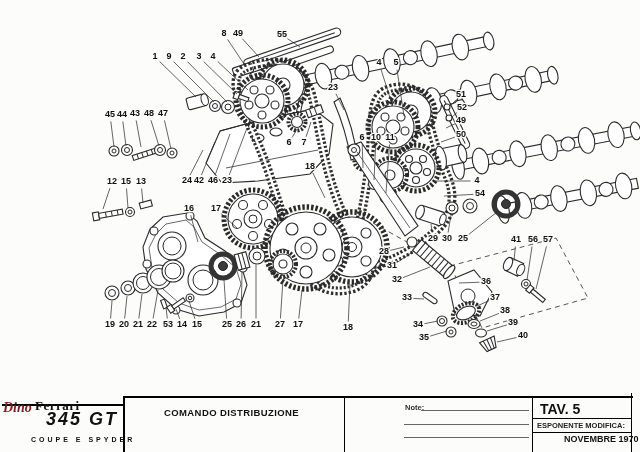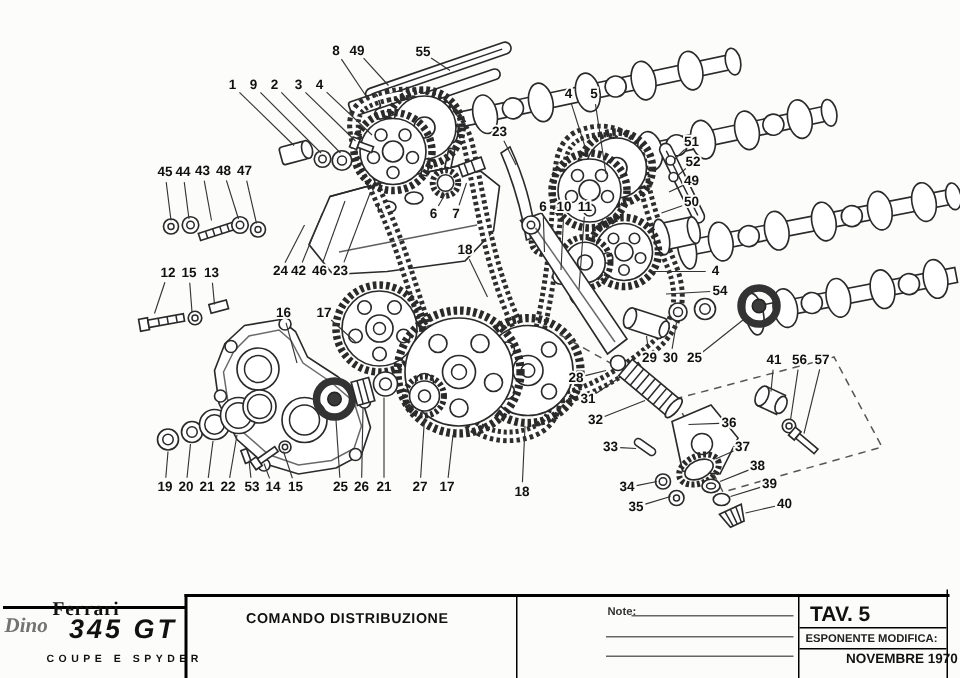--- a/index.html
+++ b/index.html
@@ -24,21 +24,21 @@
   .l-v2{left:344px;top:396px;height:56px;border-left:1.5px solid #000;}
   .l-v3{left:532px;top:396px;height:56px;border-left:1.5px solid #000;}
   .l-v4{left:631px;top:393px;height:59px;border-left:1.5px solid #000;}
   .l-h1{left:533px;top:418px;width:98px;border-top:1.5px solid #000;}
   .l-h2{left:533px;top:432px;width:98px;border-top:1px solid #000;}
   .n-line{border-top:1.2px solid #666;}
   .n1{left:421px;top:410px;width:108px;}
   .n2{left:404px;top:424px;width:125px;}
   .n3{left:404px;top:437px;width:125px;}
   .t-brand{left:7px;top:398px;font:700 13px "Liberation Serif",serif;letter-spacing:.5px;margin-left:28px;}
-  .t-dino{left:3px;top:410px;font:italic 700 14px "Liberation Serif",serif;color:#737373;text-align:center;}
+  .t-dino{left:3px;top:400px;font:italic 700 14px "Liberation Serif",serif;color:#7f1d1d;text-align:center;}
   .t-model{left:46px;top:409px;font:italic 700 18px "Liberation Sans",sans-serif;letter-spacing:2px;}
   .t-variant{left:31px;top:436px;font:700 7px "Liberation Sans",sans-serif;letter-spacing:3px;}
   .t-title{left:164px;top:407px;font:700 9.5px "Liberation Sans",sans-serif;letter-spacing:.4px;}
   .t-note{left:405px;top:403px;font:700 7.5px "Liberation Sans",sans-serif;color:#333;}
   .t-tav{left:540px;top:401px;font:700 14px "Liberation Sans",sans-serif;text-align:center;}
   .t-esp{left:537px;top:421px;font:700 7.5px "Liberation Sans",sans-serif;color:#222;}
   .t-data{left:538px;top:458px;font:700 8px "Liberation Sans",sans-serif;}
   .t-datav{left:564px;top:434px;font:700 9px "Liberation Sans",sans-serif;}
 </style>
 </head>

